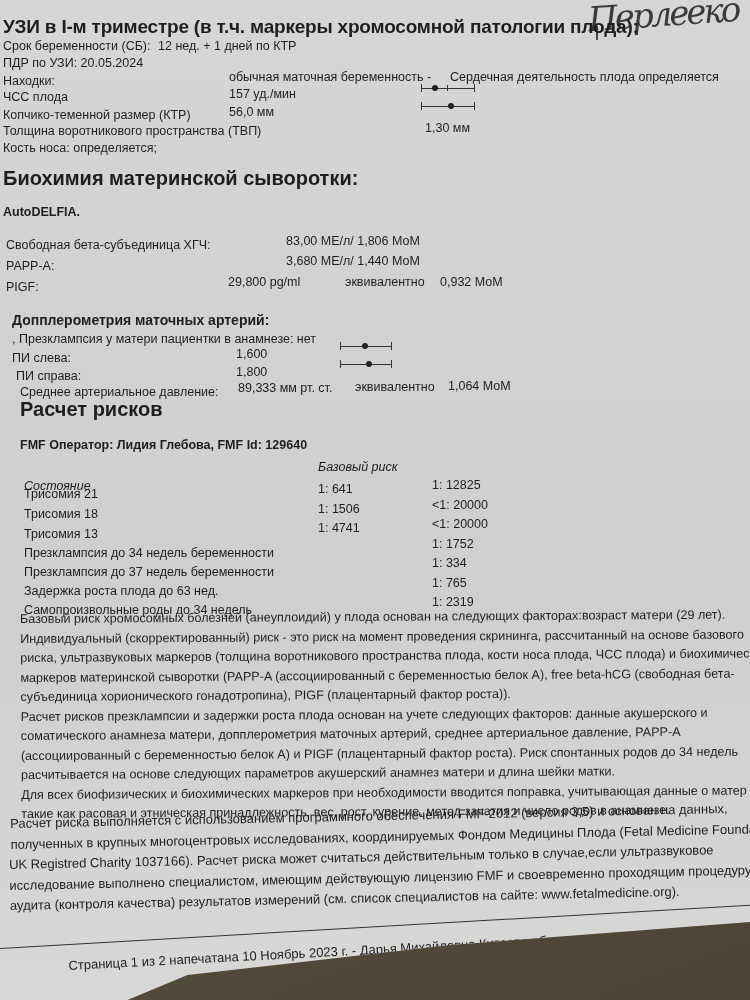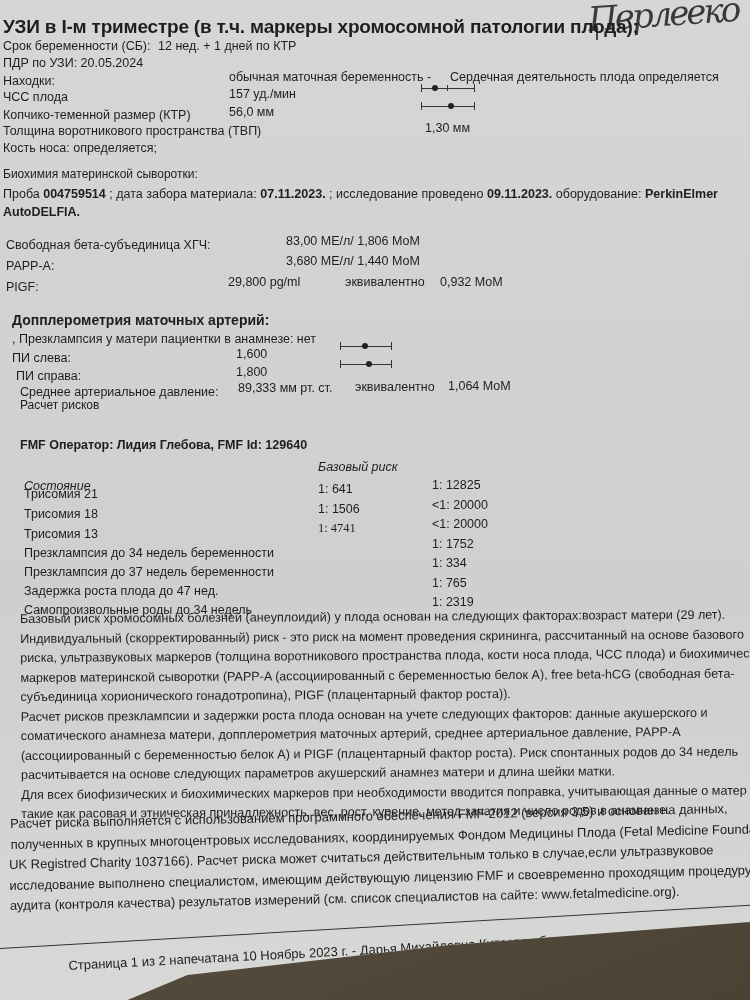--- a/index.html
+++ b/index.html
@@ -13,21 +13,21 @@
     position:absolute; left:0; top:0; width:750px; height:1000px;
     background:linear-gradient(180deg,#d6d6d4 0%,#d2d2d0 30%,#cfcfcd 60%,#d4d4d2 85%,#d8d8d6 100%);
     clip-path:polygon(0 0,100% 0,100% 92.2%,60% 94.5%,25% 97.5%,17% 100%,0 100%);
   }
   .shadow {
     position:absolute; left:0; top:0; width:750px; height:1000px;
     background:linear-gradient(160deg,#8a7f6a 0%,#5d5342 60%,#4a4234 100%);
   }
   .abs { position:absolute; white-space:nowrap; }
   .h1 { font-size:19px; font-weight:bold; letter-spacing:-0.2px; }
-  .h2 { font-size:12px; font-weight:normal; }
+  .h2 { font-size:20px; font-weight:bold; }
   .h3 { font-size:14px; font-weight:bold; }
   .t { font-size:12.5px; }
   .tb { font-size:12.5px; font-weight:bold; }
   .it { font-style:italic; }
   .para { font-size:12.6px; line-height:19.5px; }
   .scale {
     position:absolute; height:8px; border-left:1px solid #333; border-right:1px solid #333;
   }
   .scale::before { content:""; position:absolute; left:0; right:0; top:3.5px; height:1px; background:#333; }
   .scale .dot { position:absolute; top:1px; width:6px; height:6px; border-radius:50%; background:#222; }
@@ -69,30 +69,20 @@
   <div class="abs t" style="left:229px;top:105px;">56,0 мм</div>
   <div class="scale" style="left:421px;top:102px;width:52px;">
     <span class="dot" style="left:26px;"></span>
   </div>
 
   <div class="abs t" style="left:3px;top:124px;">Толщина воротникового пространства (ТВП)</div>
   <div class="abs t" style="left:425px;top:121px;">1,30 мм</div>
   <div class="abs t" style="left:3px;top:141px;">Кость носа: определяется;</div>
 
   <div class="abs h2" style="left:3px;top:167px;">Биохимия материнской сыворотки:</div>
-  <div class="abs t" style="left:3px;top:187px;">
-    <span>Проба</span>
-    <b>004759514</b>
-    <span>; дата забора материала:</span>
-    <b>07.11.2023.</b>
-    <span>; исследование проведено</span>
-    <b>09.11.2023.</b>
-    <span>оборудование:</span>
-    <b>PerkinElmer</b>
-  </div>
   <div class="abs tb" style="left:3px;top:205px;">AutoDELFIA.</div>
 
   <div class="abs t" style="left:6px;top:238px;">Свободная бета-субъединица ХГЧ:</div>
   <div class="abs t" style="left:286px;top:234px;">83,00 МЕ/л/  1,806 МоМ</div>
   <div class="abs t" style="left:6px;top:259px;">PAPP-A:</div>
   <div class="abs t" style="left:286px;top:254px;">3,680 МЕ/л/  1,440 МоМ</div>
   <div class="abs t" style="left:6px;top:280px;">PIGF:</div>
   <div class="abs t" style="left:228px;top:275px;">29,800 pg/ml</div>
   <div class="abs t" style="left:345px;top:275px;">эквивалентно</div>
   <div class="abs t" style="left:440px;top:275px;">0,932 МоМ</div>
@@ -123,30 +113,30 @@
   <div>
     <div class="abs t" style="left:24px;top:487px;">Трисомия 21</div>
     <div class="abs t" style="left:318px;top:482px;">1: 641</div>
     <div class="abs t" style="left:432px;top:478px;">1: 12825</div>
 
     <div class="abs t" style="left:24px;top:507px;">Трисомия 18</div>
     <div class="abs t" style="left:318px;top:502px;">1: 1506</div>
     <div class="abs t" style="left:432px;top:498px;">&lt;1: 20000</div>
 
     <div class="abs t" style="left:24px;top:527px;">Трисомия 13</div>
-    <div class="abs t" style="left:318px;top:521px;font-family:Liberation Serif, serif;">1: 4741</div>
+    <div class="abs t" style="left:318px;top:521px;">1: 4741</div>
     <div class="abs t" style="left:432px;top:517px;">&lt;1: 20000</div>
 
     <div class="abs t" style="left:24px;top:546px;">Презклампсия до 34 недель беременности</div>
     <div class="abs t" style="left:432px;top:537px;">1: 1752</div>
 
     <div class="abs t" style="left:24px;top:565px;">Презклампсия до 37 недель беременности</div>
     <div class="abs t" style="left:432px;top:556px;">1: 334</div>
 
-    <div class="abs t" style="left:24px;top:584px;">Задержка роста плода до 47 нед.</div>
+    <div class="abs t" style="left:24px;top:584px;">Задержка роста плода до 63 нед.</div>
     <div class="abs t" style="left:432px;top:576px;">1: 765</div>
 
     <div class="abs t" style="left:24px;top:603px;">Самопроизвольные роды до 34 недель</div>
     <div class="abs t" style="left:432px;top:595px;">1: 2319</div>
   </div>
 
   <div class="abs para" style="left:20px;top:610px;transform:rotate(-0.35deg);transform-origin:0 0;">
     <div>Базовый риск хромосомных болезней (анеуплоидий) у плода основан на следующих факторах:возраст матери (29 лет).</div>
     <div>Индивидуальный (скорректированный) риск - это риск на момент проведения скрининга, рассчитанный на основе базового</div>
     <div>риска, ультразвуковых маркеров (толщина воротникового пространства плода, кости носа плода, ЧСС плода) и биохимичес</div>

